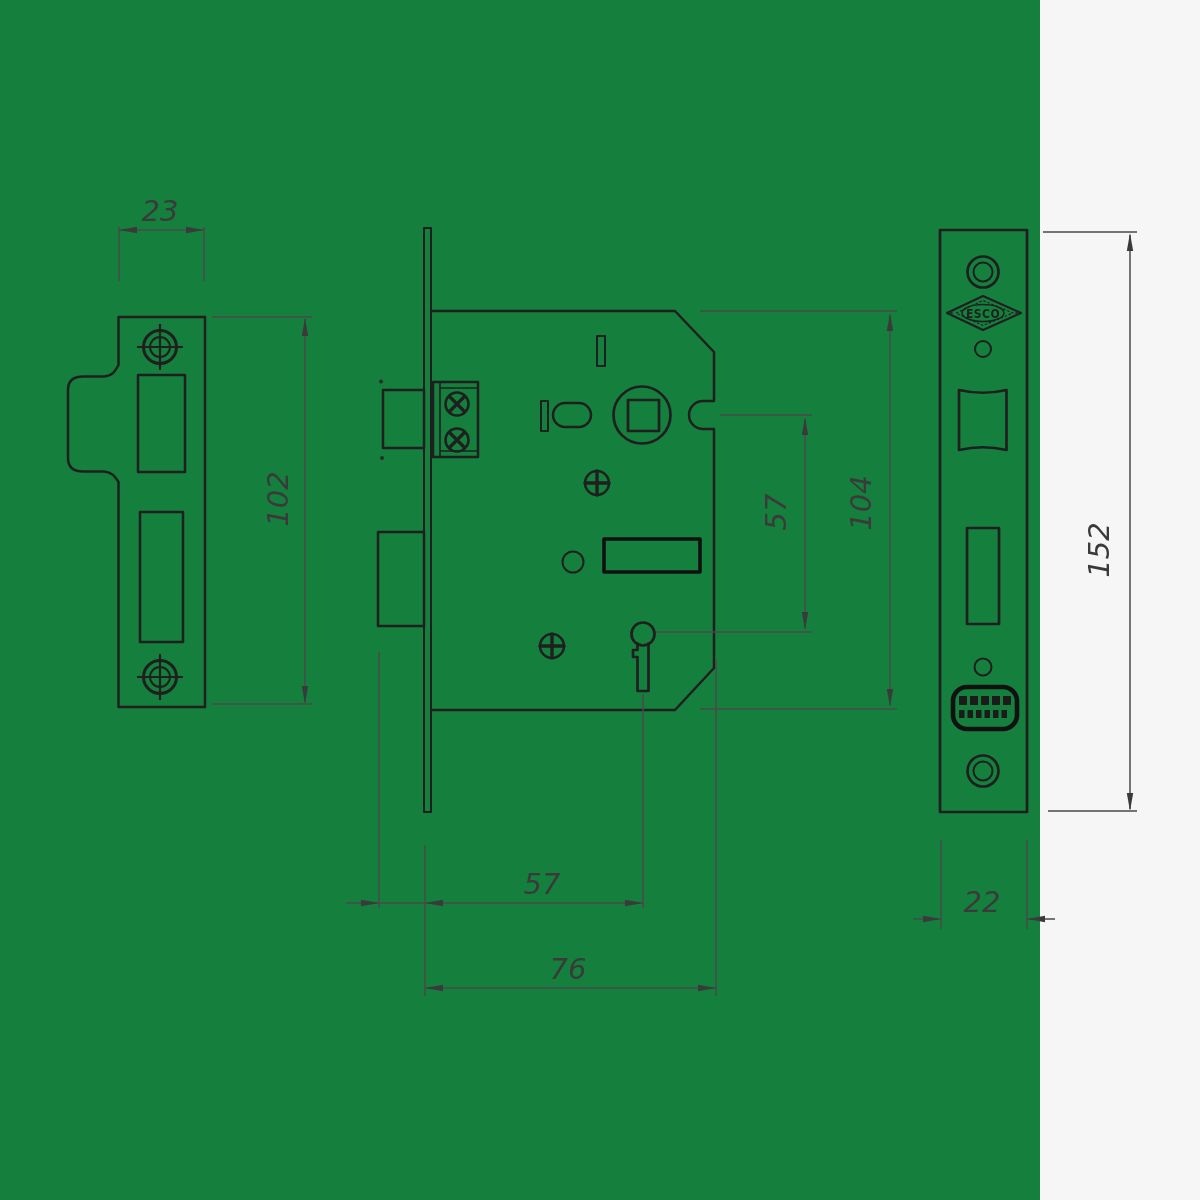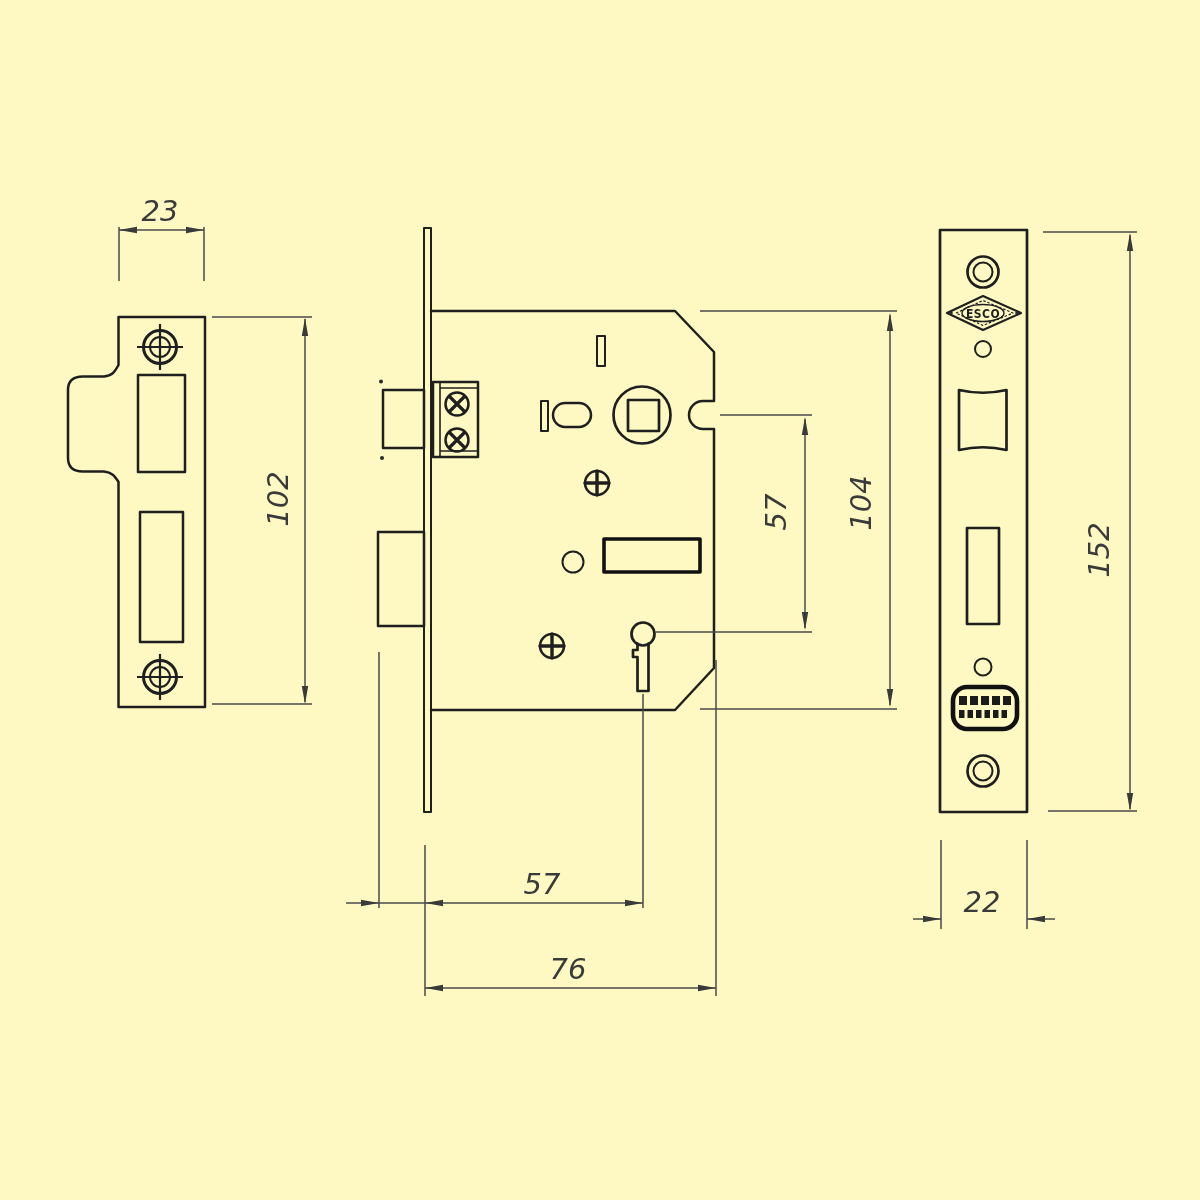--- a/index.html
+++ b/index.html
@@ -1,17 +1,17 @@
 <!DOCTYPE html>
 <html><head>
 <meta charset="utf-8">
 <style>
   html,body{margin:0;padding:0;background:#f6f6f6;}
   .canvas{
-    position:relative;width:1200px;height:1200px;background:#fef9c3;
+    position:relative;width:1040px;height:1200px;background:#15803d;
     font-family:"DejaVu Sans","Liberation Sans",sans-serif;
   }
   svg{position:absolute;left:0;top:0;}
   .obj{stroke:#1f1f1f;stroke-width:2.5;fill:none;stroke-linejoin:round;stroke-linecap:round;}
   .obj-thin{stroke:#1f1f1f;stroke-width:2;fill:none;stroke-linejoin:round;}
   .obj-thick{stroke:#111;stroke-width:3.6;fill:none;stroke-linejoin:round;}
   .dim{stroke:#4a4a4a;stroke-width:1.5;fill:none;}
   .arr{fill:#3a3a3a;stroke:none;}
   .dot{fill:#2a2a2a;stroke:none;}
   .dimtext{

